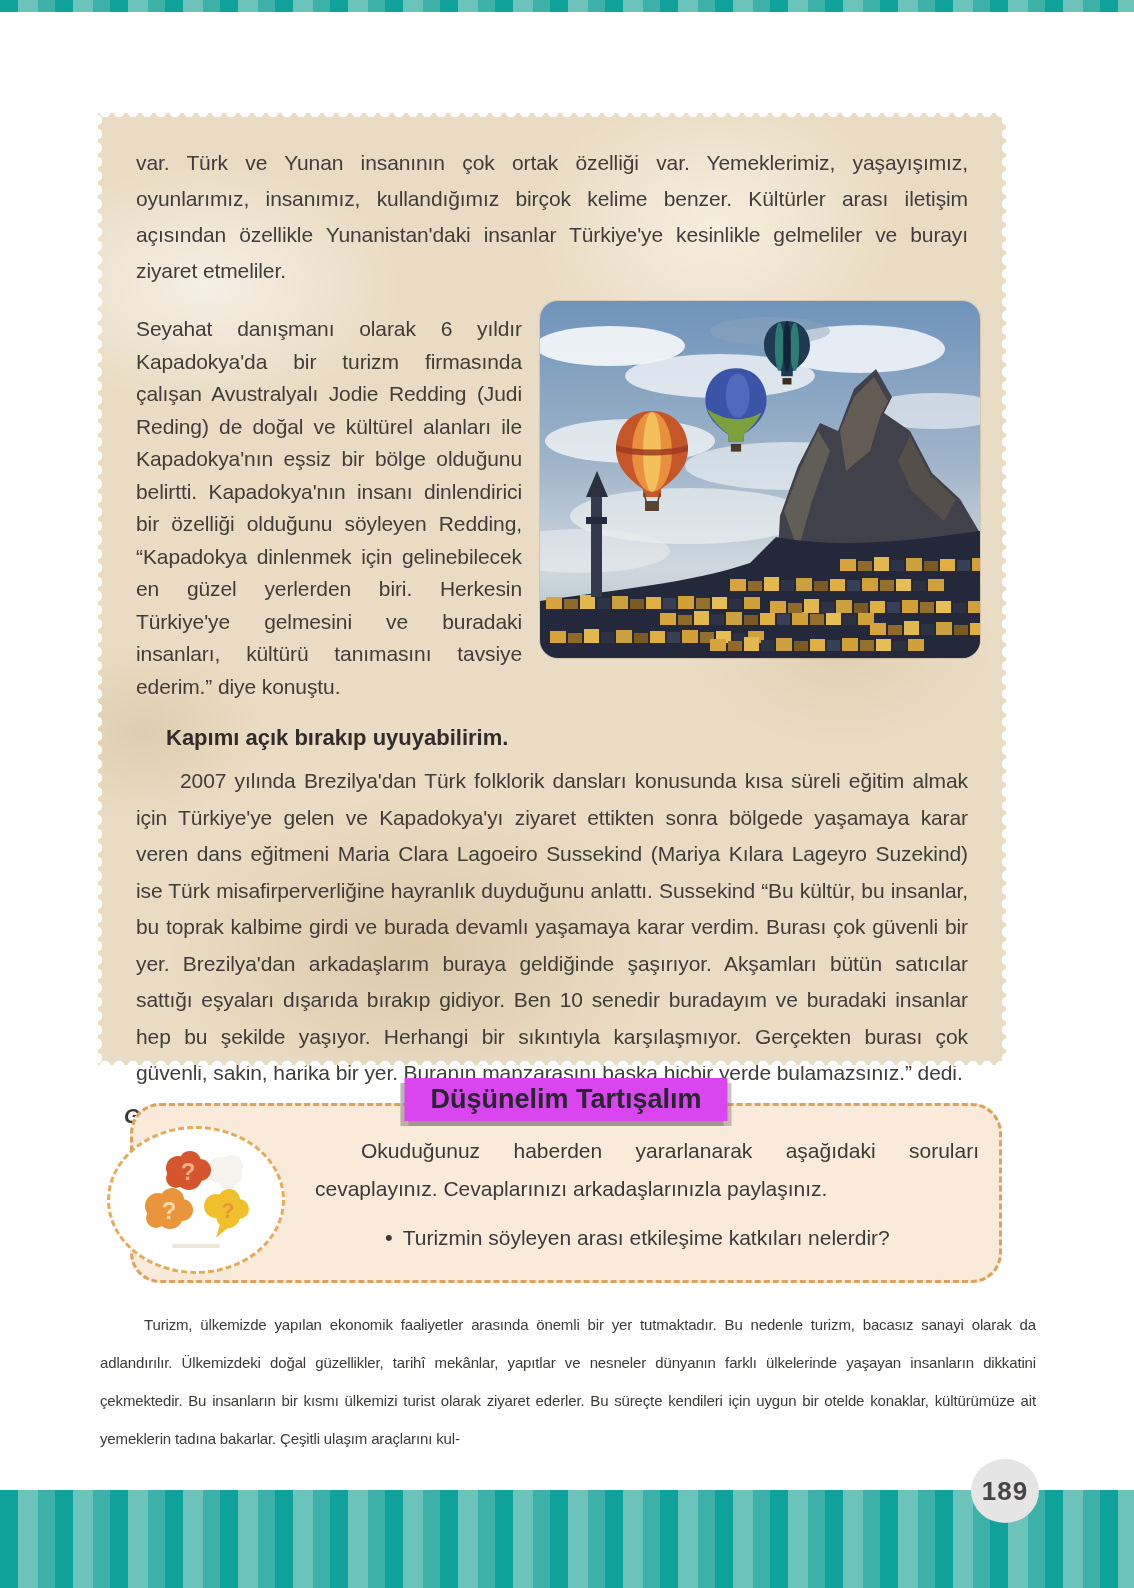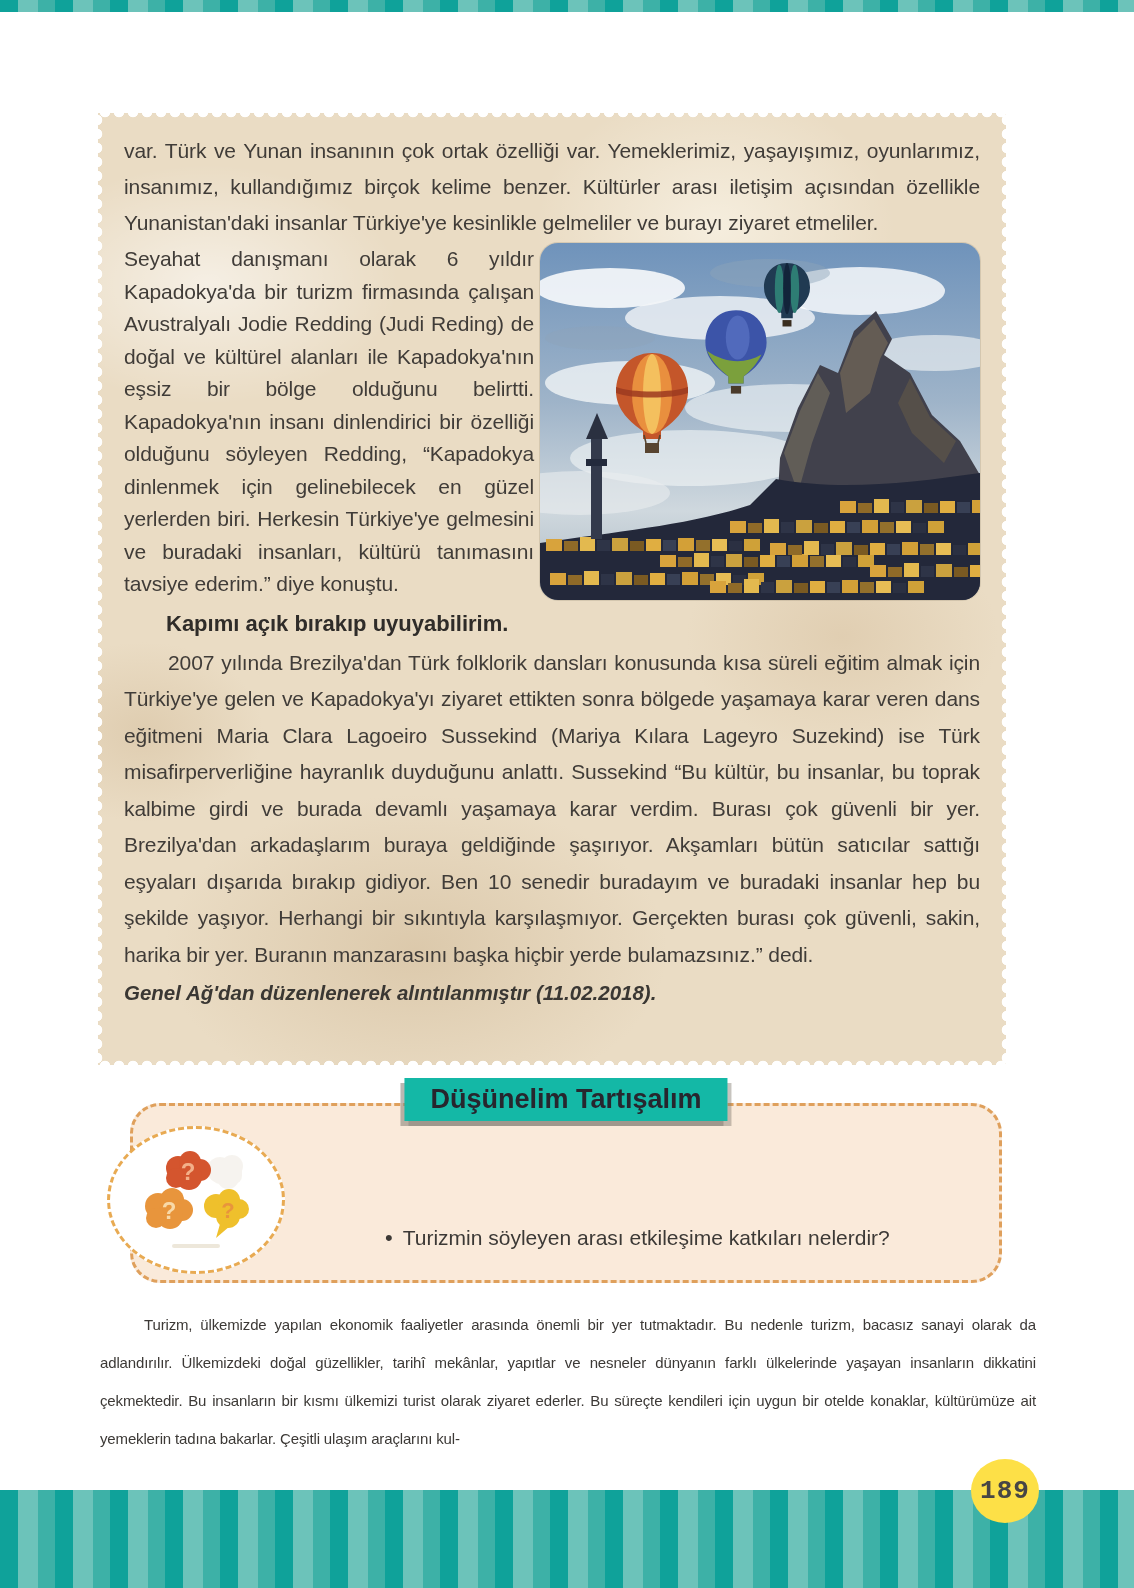--- a/index.html
+++ b/index.html
@@ -9,21 +9,21 @@
   }
   
   .stripes{
     background:repeating-linear-gradient(to right,
       #0fa29a 0 18px,#6cc3ba 18px 38px,#3db1a7 38px 55px);
   }
   .band-top{position:absolute;left:0;top:0;width:1134px;height:12px;}
   .band-bottom{position:absolute;left:0;top:1490px;width:1134px;height:98px;}
   .page-bubble{
     position:absolute;left:971px;top:1459px;width:68px;height:64px;border-radius:50%;
-    background:#fde047;z-index:3;display:flex;align-items:center;justify-content:center;font-family:Liberation Mono, monospace;
+    background:#e5e5e5;z-index:3;display:flex;align-items:center;justify-content:center;
   }
   .page-bubble span{font-weight:bold;font-size:26px;color:#474645;letter-spacing:1px;}
   
   .parchment{
     position:absolute;left:98px;top:113px;width:908px;height:952px;box-sizing:border-box;
     padding:20px 26px 0 26px;
     background:
       radial-gradient(ellipse 320px 200px at 12% 18%, rgba(255,255,255,.55), transparent 60%),
       radial-gradient(ellipse 260px 190px at 82% 55%, rgba(209,184,148,.38), transparent 60%),
       radial-gradient(ellipse 420px 260px at 35% 88%, rgba(198,172,134,.40), transparent 60%),
@@ -39,42 +39,42 @@
   .sc-b{left:0;right:0;bottom:-1px;height:11px;
     background:radial-gradient(circle at 7px 11px,#fff 5px,rgba(255,255,255,0) 5.6px);
     background-size:14px 11px;background-repeat:repeat-x;}
   .sc-l{top:0;bottom:0;left:-1px;width:11px;
     background:radial-gradient(circle at 0px 7px,#fff 5px,rgba(255,255,255,0) 5.6px);
     background-size:11px 14px;background-repeat:repeat-y;}
   .sc-r{top:0;bottom:0;right:-1px;width:11px;
     background:radial-gradient(circle at 11px 7px,#fff 5px,rgba(255,255,255,0) 5.6px);
     background-size:11px 14px;background-repeat:repeat-y;}
   
-  .body-txt{font-size:21px;line-height:36px;text-align:justify;margin:0;letter-spacing:-0.1px;}
+  .body-txt{font-size:21px;line-height:36px;text-align:justify;margin:12px;letter-spacing:-0.1px;}
   .heading{font-size:22px;font-weight:bold;color:#2f2c29;margin:10px 0 8px 0;padding-left:42px;}
   .cols{display:flex;gap:6px;margin-top:2px;}
   .col-left{width:412px;line-height:32.5px;}
   .photo{
     width:440px;height:357px;border-radius:18px;overflow:hidden;flex:0 0 440px;
     box-shadow:0 0 0 1px rgba(90,80,60,.15);
   }
   .photo svg{display:block;width:100%;height:100%;}
   .indent{text-indent:44px;}
   .attribution{
     margin:8px 2px 0 0;font-weight:bold;font-style:italic;
     font-size:20.5px;color:#3a3733;
   }
   
   .discussion{
     position:absolute;left:130px;top:1103px;width:872px;height:180px;box-sizing:border-box;
     background:#faeada;border:3px dashed #dfa05c;border-radius:30px;z-index:1;
   }
   .disc-title{
     position:absolute;left:50%;transform:translateX(-50%);top:-28px;
-    background:#14b8a6;padding:6px 26px;font-size:27px;font-weight:bold;color:#27262e;
+    background:#d946ef;padding:6px 26px;font-size:27px;font-weight:bold;color:#27262e;
     box-shadow:-4px 5px 0 rgba(130,124,114,.55),4px 5px 0 rgba(130,124,114,.45);
     white-space:nowrap;
   }
   .disc-icon{
     position:absolute;left:-26px;top:20px;width:178px;height:148px;border-radius:50%;
     background:#ffffff;border:3px dashed #e8aa52;box-sizing:border-box;
     display:flex;align-items:center;justify-content:center;
   }
   .disc-icon svg{width:128px;height:112px;}
   .disc-intro{
@@ -244,20 +244,21 @@
           <circle cx="97" cy="56" r="11" fill="#efc02c"></circle>
           <circle cx="107" cy="65" r="10" fill="#efc02c"></circle>
           <circle cx="96" cy="72" r="12" fill="#efc02c"></circle>
           <polygon points="88,80 84,94 98,82" fill="#efc02c"></polygon>
           <text x="96" y="74" font-size="22" font-weight="bold" fill="#e8953c" text-anchor="middle" font-family="Liberation Sans, sans-serif">?</text>
         </g>
         <rect x="40" y="100" width="48" height="4" rx="2" fill="#e5ddcb" opacity="0.7"></rect>
       </svg>
     </div>
 
+    <p class="disc-intro">Okuduğunuz haberden yararlanarak aşağıdaki soruları cevaplayınız. Cevaplarınızı arkadaşlarınızla paylaşınız.</p>
 
     <ul class="disc-questions">
       <li><span class="dot">•</span><span>Turizmin söyleyen arası etkileşime katkıları nelerdir?</span></li>
     </ul>
   </div>
 
   <p class="closing">Turizm, ülkemizde yapılan ekonomik faaliyetler arasında önemli bir yer tutmaktadır. Bu nedenle turizm, bacasız sanayi olarak da adlandırılır. Ülkemizdeki doğal güzellikler, tarihî mekânlar, yapıtlar ve nesneler dünyanın farklı ülkelerinde yaşayan insanların dikkatini çekmektedir. Bu insanların bir kısmı ülkemizi turist olarak ziyaret ederler. Bu süreçte kendileri için uygun bir otelde konaklar, kültürümüze ait yemeklerin tadına bakarlar. Çeşitli ulaşım araçlarını kul-</p>
 
   <div class="page-bubble">
     <span>189</span>

